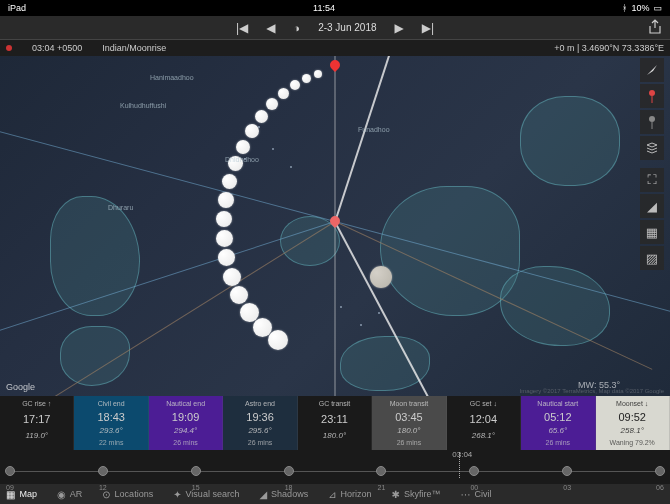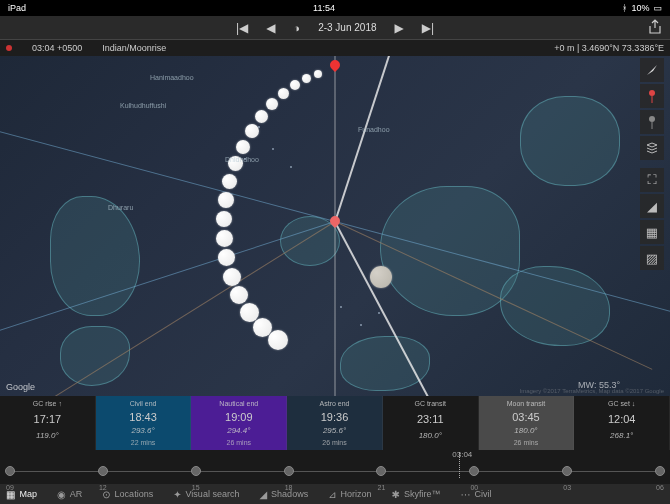--- a/index.html
+++ b/index.html
@@ -224,20 +224,32 @@
       <div class="cell-time">03:45</div>
       <div class="cell-val">180.0°</div>
       <div class="cell-sub">26 mins</div>
     </div>
     <div class="data-cell darkest">
       <div class="cell-title">GC set ↓</div>
       <div class="cell-time">12:04</div>
       <div class="cell-val">268.1°</div>
       <div class="cell-sub"></div>
     </div>
+    <div class="data-cell darkblue">
+      <div class="cell-title">Nautical start</div>
+      <div class="cell-time">05:12</div>
+      <div class="cell-val">65.6°</div>
+      <div class="cell-sub">26 mins</div>
+    </div>
+    <div class="data-cell highlight">
+      <div class="cell-title">Moonset ↓</div>
+      <div class="cell-time">09:52</div>
+      <div class="cell-val">258.1°</div>
+      <div class="cell-sub">Waning 79.2%</div>
+    </div>
   </div>
 
 <div class="timeline">
   <span class="timeline-time" style="left:69%">03:04</span>
   <div class="timeline-track" id="tl-track">
     <div class="tl-line"></div>
     <div class="tl-marker" style="left:69%"></div>
   <div class="tl-dot" style="left: 0%;"></div>
       <div class="tl-hour" style="left: 0%;">09</div>
       <div class="tl-dot" style="left: 14.2857%;"></div>

